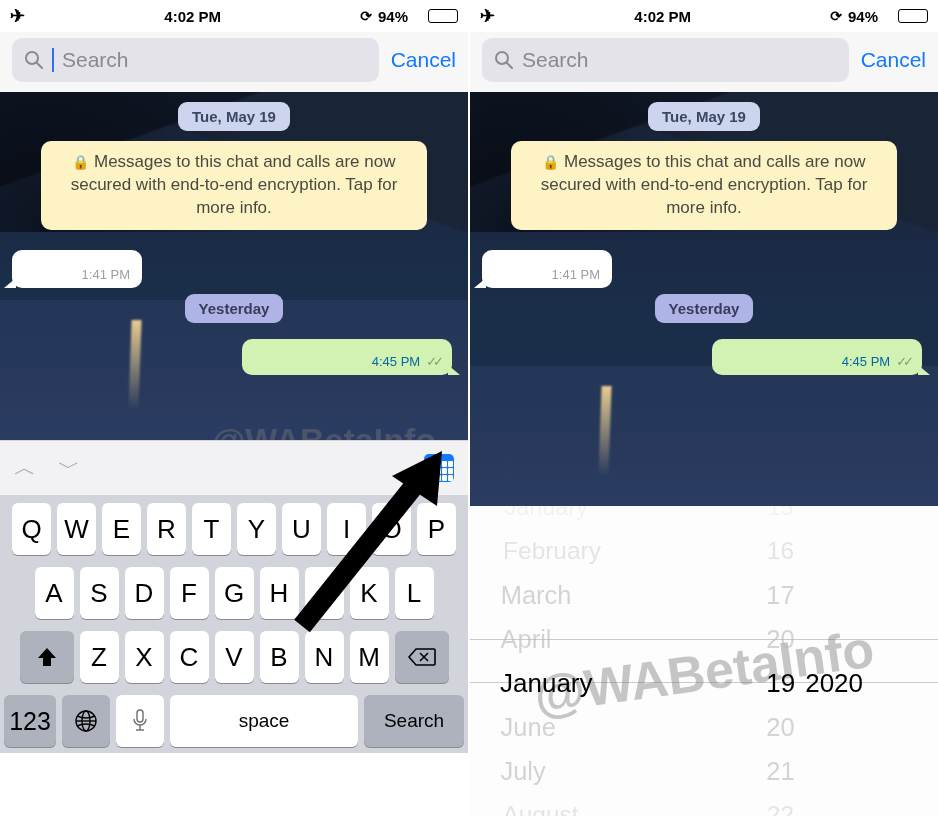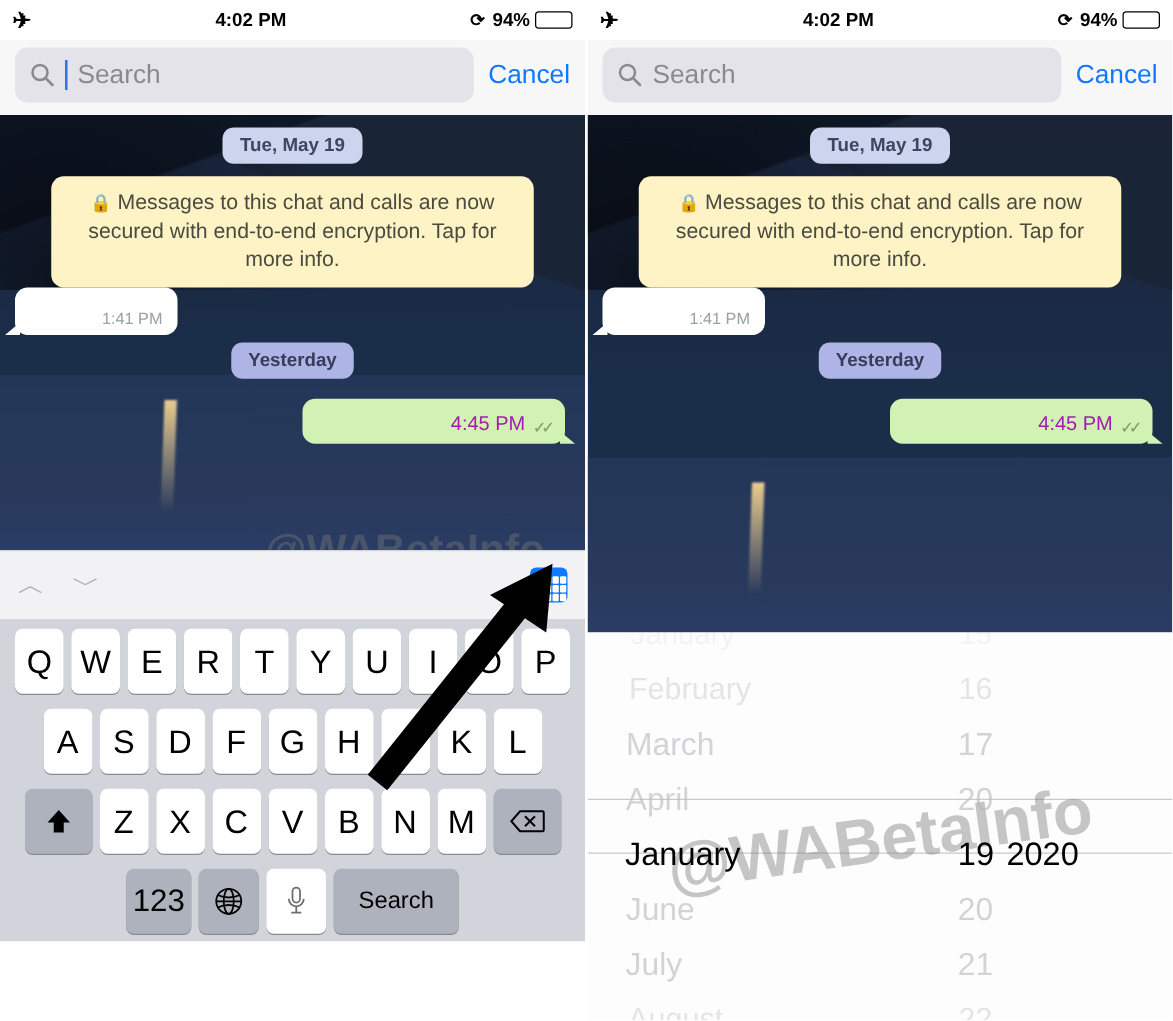--- a/index.html
+++ b/index.html
@@ -26,21 +26,21 @@
     justify-content: space-between;
     height: 32px;
     padding: 0 10px;
     font-size: 15px;
     font-weight: 600;
     color: #000;
   }
   .status-left, .status-right { display: flex; align-items: center; gap: 6px; }
   .status-center { font-weight: 700; }
   .airplane { font-size: 18px; }
-  .battery-wrap { display: flex; align-items: center; gap: 4px; }
+  .battery-wrap { display: flex; align-items: center; gap: 20px; }
   .battery {
     width: 30px; height: 14px;
     border: 1px solid #000; border-radius: 3px;
     position: relative;
     overflow: hidden;
   }
   .battery::after {
     content: ""; position: absolute; right: -4px; top: 3px;
     width: 3px; height: 6px; background: #000; border-radius: 0 2px 2px 0;
   }
@@ -132,21 +132,21 @@
     width: 386px;
     line-height: 1.35;
   }
   .encryption .lock { font-size: 14px; margin-right: 4px; }
 
   .msg-in {
     align-self: flex-start;
     background: #fff;
     border-radius: 10px;
     position: relative;
-    margin: 0 0 6px 12px;
+    margin: 20px 0 6px 12px;
     padding: 10px 12px 6px 12px;
     min-width: 130px;
     min-height: 38px;
     display: flex; align-items: flex-end; justify-content: flex-end;
   }
   .msg-in::before {
     content: ""; position: absolute; left: -8px; bottom: 0;
     width: 0; height: 0;
     border-right: 12px solid #fff;
     border-top: 10px solid transparent;
@@ -164,21 +164,21 @@
     min-height: 36px;
     display: flex; align-items: flex-end; justify-content: flex-end;
     gap: 6px;
   }
   .msg-out::after {
     content: ""; position: absolute; right: -8px; bottom: 0;
     width: 0; height: 0;
     border-left: 12px solid #d1f2b3;
     border-top: 10px solid transparent;
   }
-  .msg-out .time { color: #a21caf; font-size: 16px; }
+  .msg-out .time { color: #0369a1; font-size: 13px; }
   .msg-out .ticks { color: #7f9e6e; font-size: 13px; letter-spacing: -4px; }
 
   
   .watermark {
     position: absolute;
     color: rgba(120,120,120,0.42);
     font-weight: 700;
     pointer-events: none;
     white-space: nowrap;
   }
@@ -402,20 +402,21 @@
           </svg>
       </div>
       <div class="kkey mic">
         <svg width="16" height="24" viewBox="0 0 16 24">
             <rect x="5" y="1" width="6" height="12" rx="3" fill="none" stroke="#6d6d72" stroke-width="1.4"></rect>
             <path d="M2 10 a6 6 0 0 0 12 0" fill="none" stroke="#6d6d72" stroke-width="1.4"></path>
             <line x1="8" y1="16" x2="8" y2="21" stroke="#6d6d72" stroke-width="1.4"></line>
             <line x1="4" y1="21" x2="12" y2="21" stroke="#6d6d72" stroke-width="1.4"></line>
           </svg>
       </div>
+      <div class="kkey space">space</div>
       <div class="kkey search">Search</div>
     </div>
   </div>
 
   <svg class="arrow-overlay" width="180" height="200" viewBox="0 0 180 200">
     <defs></defs>
     <line x1="30" y1="190" x2="150" y2="40" stroke="#000" stroke-width="20"></line>
     <polygon points="120,40 170,15 165,70" fill="#000"></polygon>
   </svg>
 

